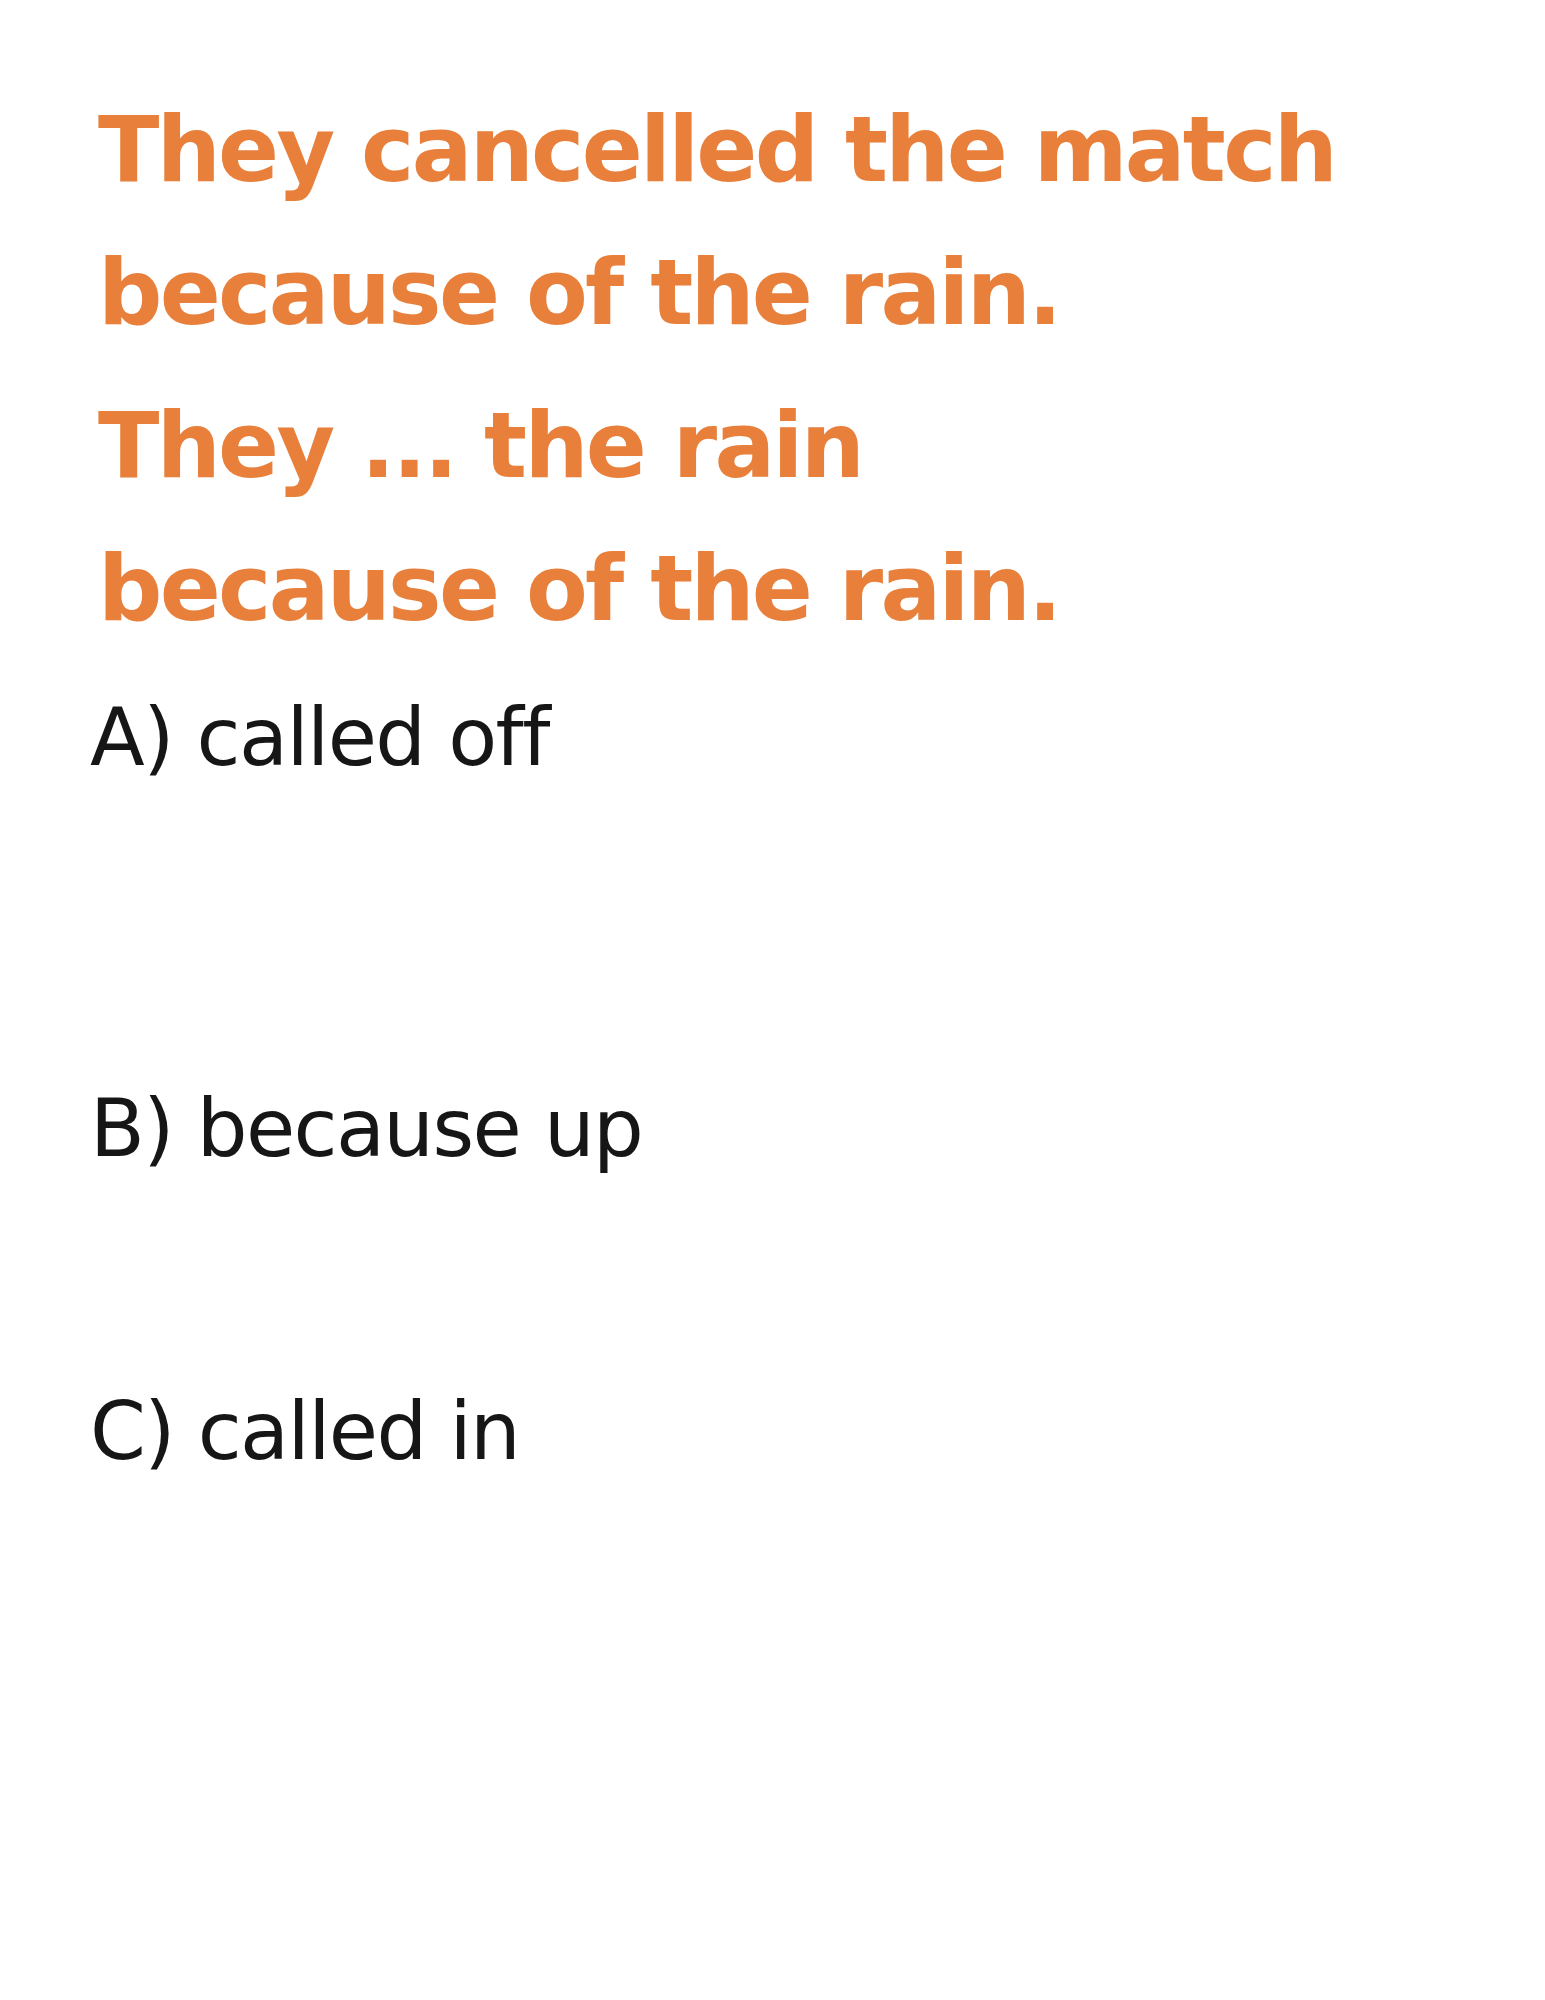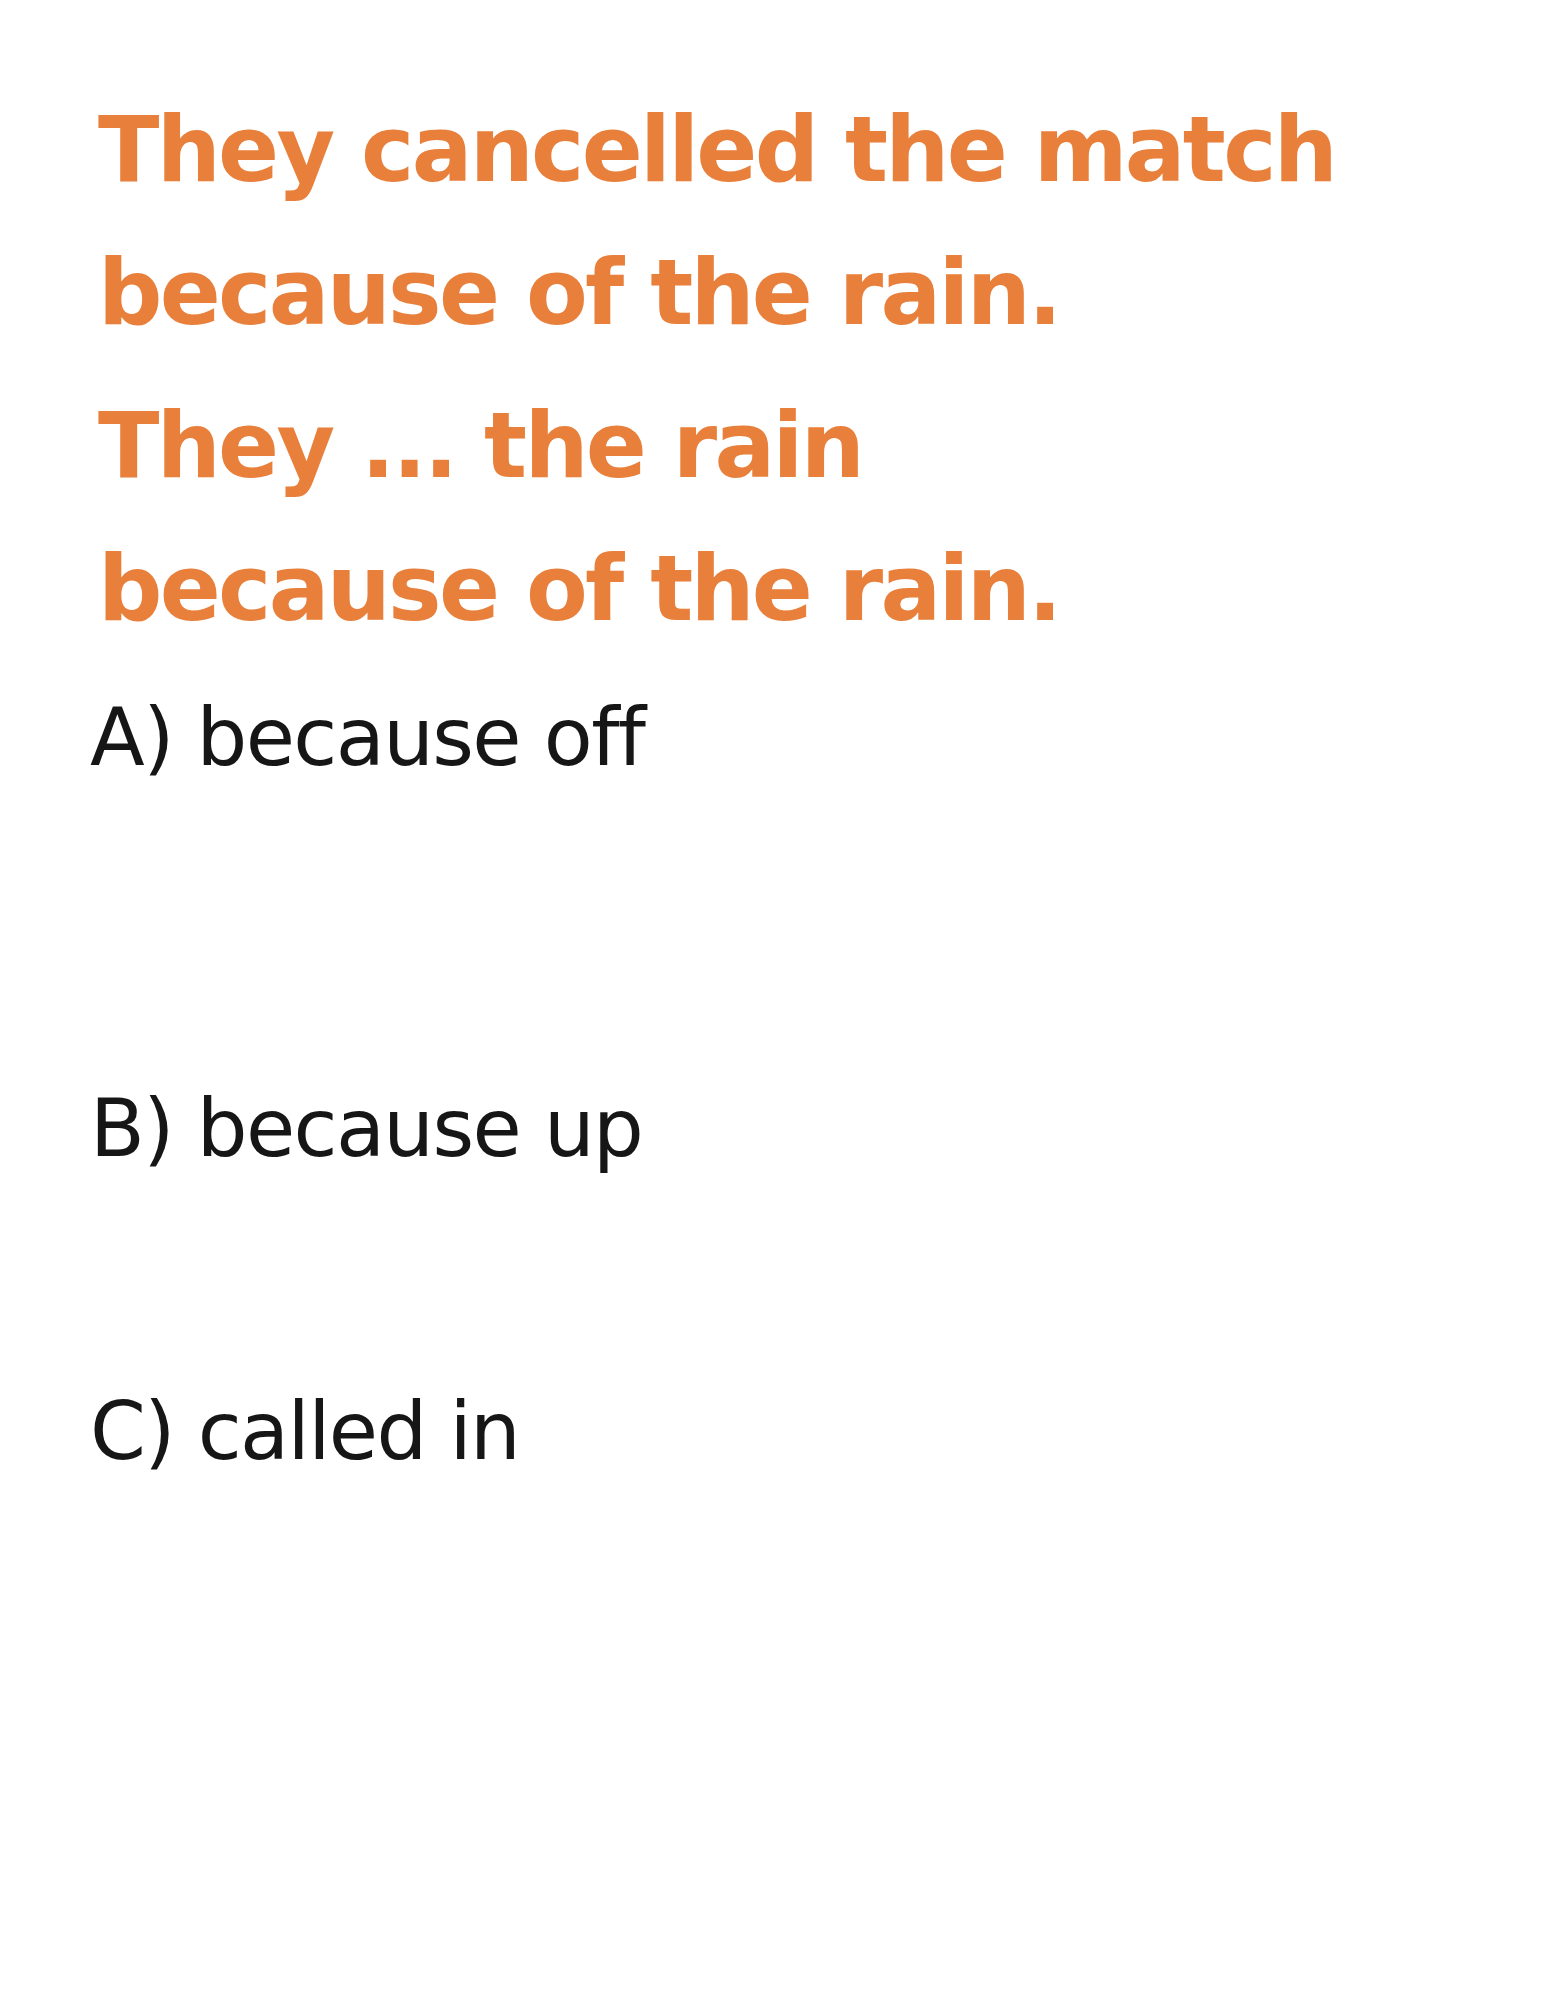--- a/index.html
+++ b/index.html
@@ -48,17 +48,17 @@
 <div class="question-block" id="question-original">
   <div>They cancelled the match</div>
   <div>because of the rain.</div>
 </div>
 
 <div class="question-block" id="question-cloze">
   <div>They ... the rain</div>
   <div>because of the rain.</div>
 </div>
 
-<div class="option" id="option-a">A) because off</div>
+<div class="option" id="option-a">A) called off</div>
 
 <div class="option" id="option-b">B) because up</div>
 
 <div class="option" id="option-c">C) called in</div>
 
 </body></html>

